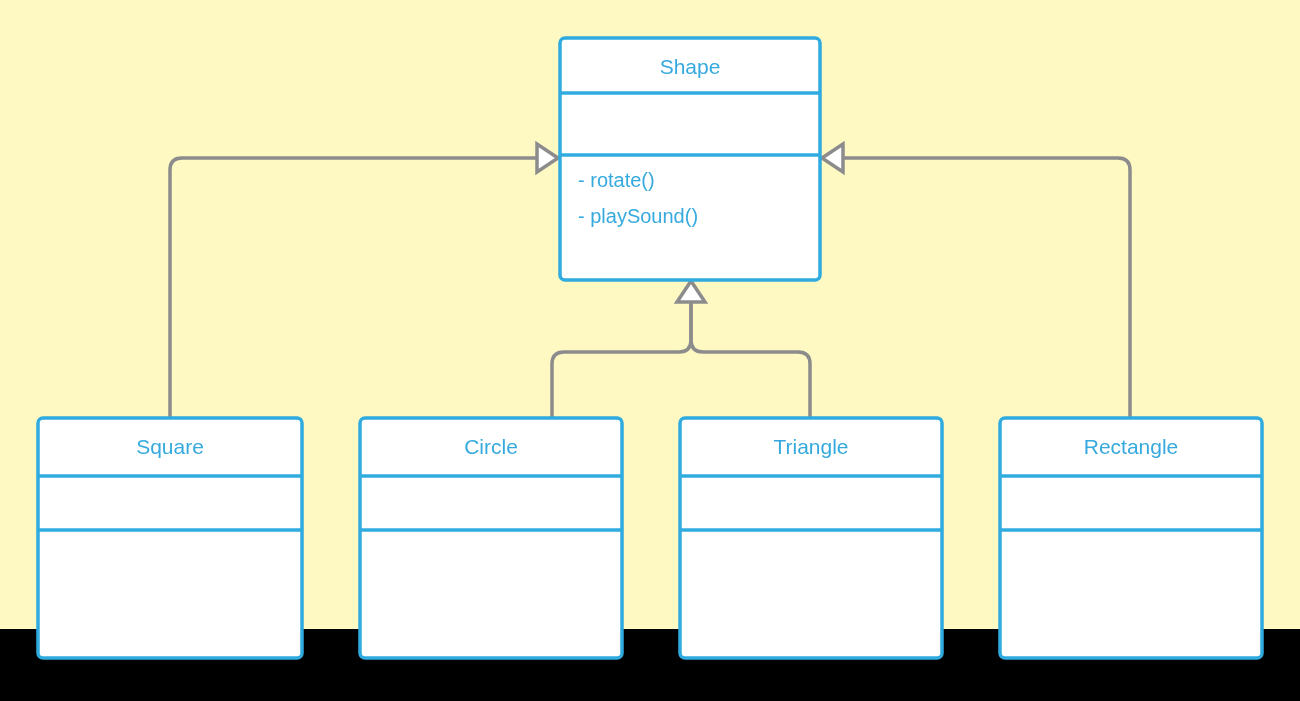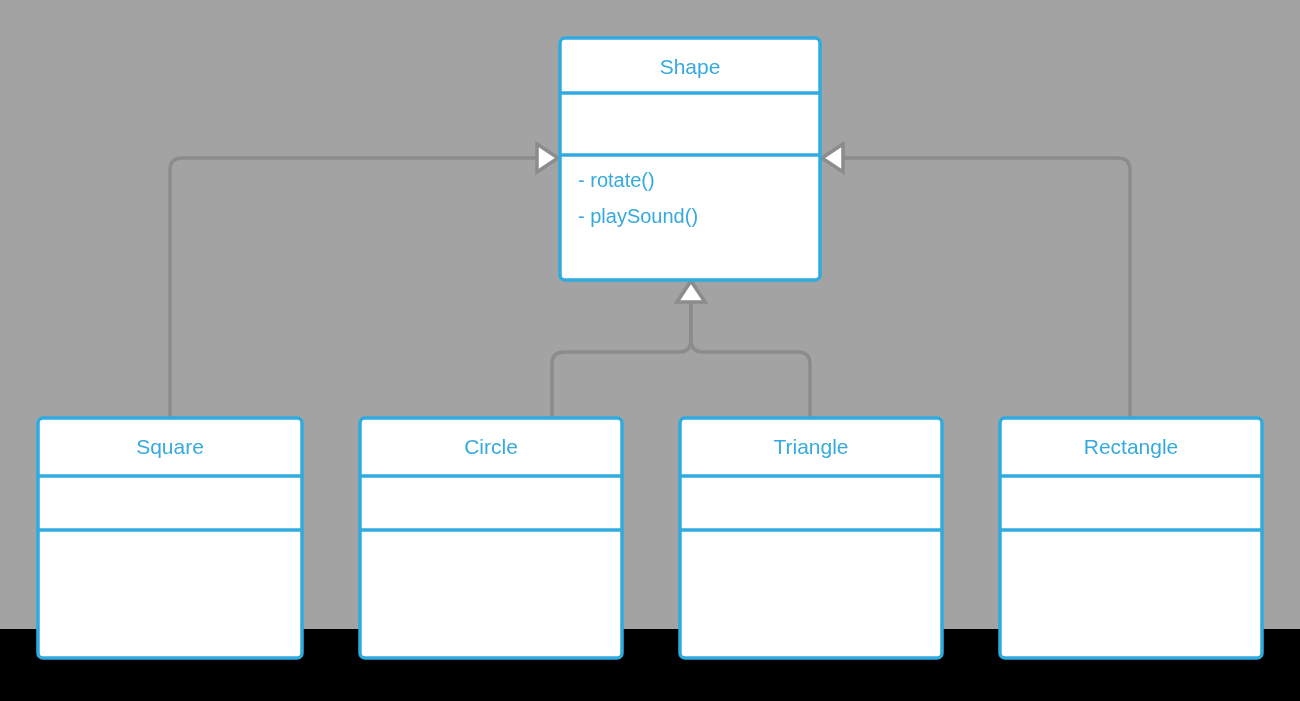--- a/index.html
+++ b/index.html
@@ -10,21 +10,21 @@
   body {
     width: 1300px;
     height: 701px;
     overflow: hidden;
     font-family: "Liberation Sans", sans-serif;
   }
   #diagram-root {
     position: relative;
     width: 1300px;
     height: 629px;
-    background: #a3a3a3;
+    background: #fef9c3;
   }
   svg#uml-canvas {
     position: absolute;
     top: 0;
     left: 0;
     width: 1300px;
     height: 701px;
     display: block;
   }
   .uml-box-fill {

